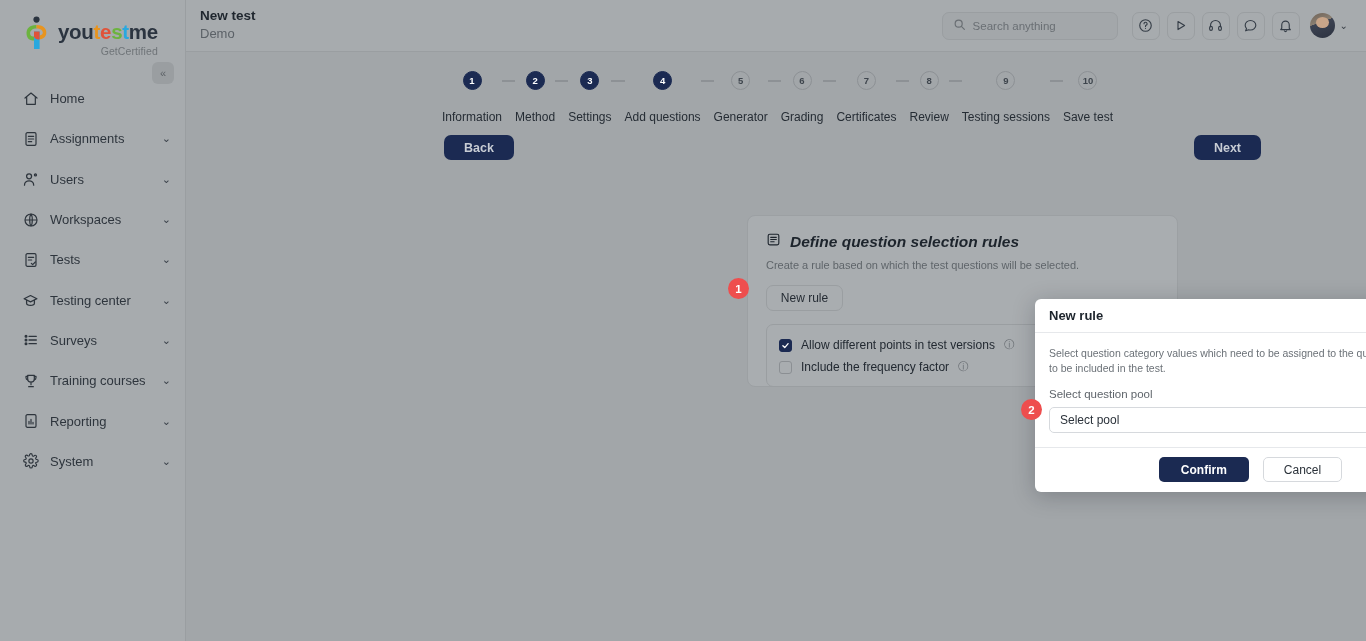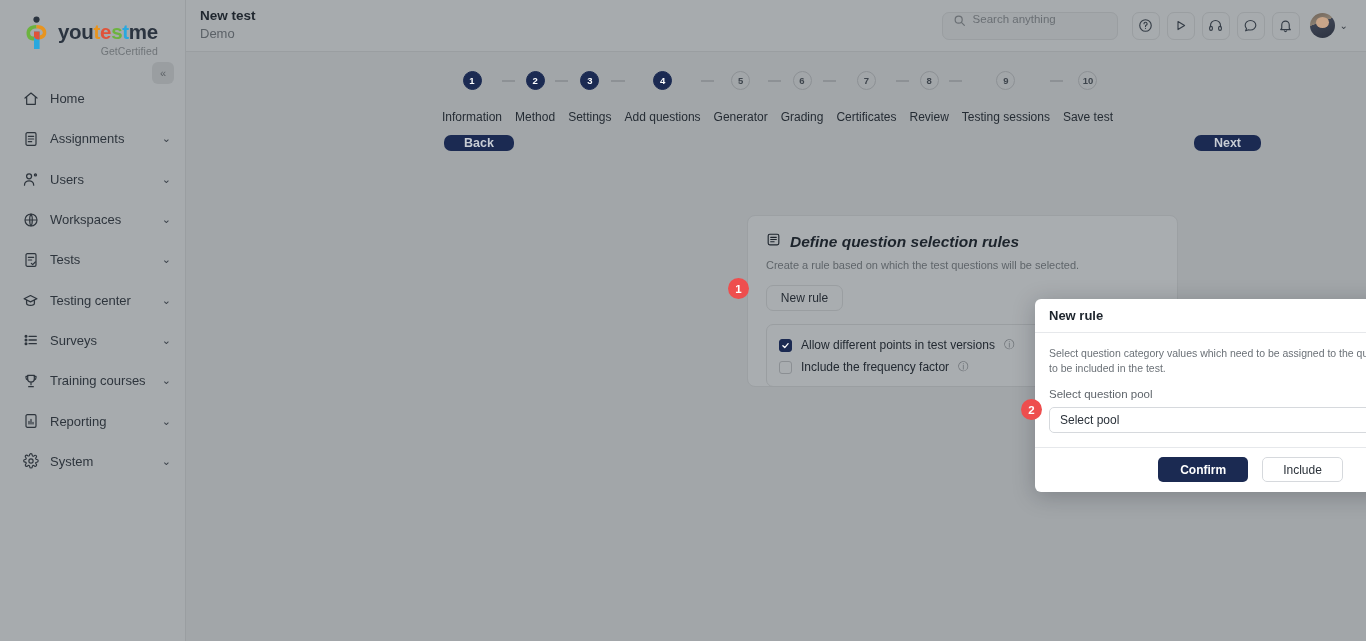--- a/index.html
+++ b/index.html
@@ -54,21 +54,21 @@
     padding: 0 18px 0 14px; background: #a7abae;
     border-bottom: 1px solid #9a9ea1;
   }
   .page-title { font-size: 13.5px; font-weight: 700; color: #1f262e; line-height: 1.25; }
   .page-sub { font-size: 13px; color: #5b6167; line-height: 1.3; margin-top: 1px; }
   .top-spacer { flex: 1; }
 
   .search-box {
     width: 176px; height: 28px; border-radius: 7px;
     border: 1px solid #9a9ea1; background: #a3a7aa;
-    display: flex; gap: 7px; padding: 0 10px;
+    display: flex; align-items: center; gap: 7px; padding: 0 10px;
     margin-right: 14px;
   }
   .search-box .txt { font-size: 11.5px; color: #6a6f74; }
   .icon-btn {
     width: 28px; height: 28px; border-radius: 7px;
     border: 1px solid #9a9ea1; background: transparent;
     display: flex; align-items: center; justify-content: center;
     color: #353d47; margin-right: 7px;
   }
   .avatar {
@@ -94,21 +94,21 @@
     font-size: 9.5px; font-weight: 700;
   }
   .step.done .bubble { background: #1b2a52; color: #fff; border: 1px solid #1b2a52; }
   .step.todo .bubble { background: transparent; color: #3e454d; border: 1px solid #8d9195; }
   .step .slabel { font-size: 12px; color: #252c34; margin-top: 20px; white-space: nowrap; }
   .connector { flex: 1; height: 2px; background: #8d9195; margin-top: 9px; min-width: 12px; }
 
   .btn-row { display: flex; align-items: center; padding: 0 105px 0 258px; margin-top: 11px; }
   .btn-dark {
     background: #1b2a52; color: #c7ccd4; border: none;
-    border-radius: 7px; height: 16px; padding: 0 20px;
+    border-radius: 7px; height: 25px; padding: 0 20px;
     font-size: 12.5px; font-weight: 700; font-family: inherit;
     display:flex; align-items:center; justify-content:center;
   }
   .btn-row .gap { flex: 1; }
 
   
   .card {
     position: absolute; left: 561px; top: 163px; width: 431px; height: 172px;
     background: #a9adb0; border: 1px solid #9ca0a3; border-radius: 8px;
     padding: 16px 18px;
@@ -489,21 +489,21 @@
         <div class="modal-body">
           <div class="modal-desc">Select question category values which need to be assigned to the questions, in order to be included in the test.</div>
           <div class="modal-label">Select question pool</div>
           <div class="select">
             <span class="sv">Select pool</span>
 
           </div>
         </div>
         <div class="modal-foot">
           <button class="m-confirm">Confirm</button>
-          <button class="m-cancel">Include</button>
+          <button class="m-cancel">Cancel</button>
         </div>
       </div>
 
       <div class="badge" id="badge-1">1</div>
       <div class="badge" id="badge-2">2</div>
 
     </section>
   </div>
 </div>
 

